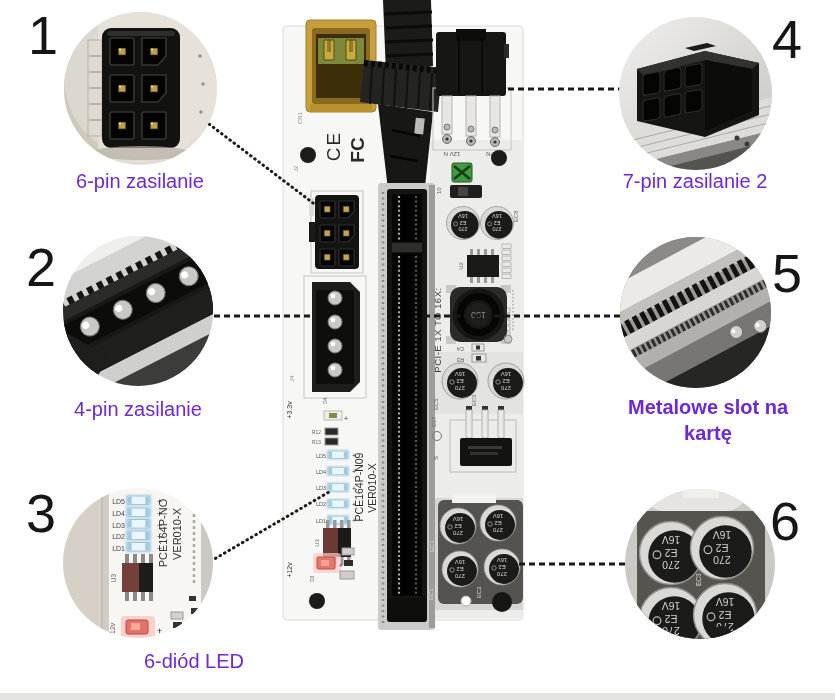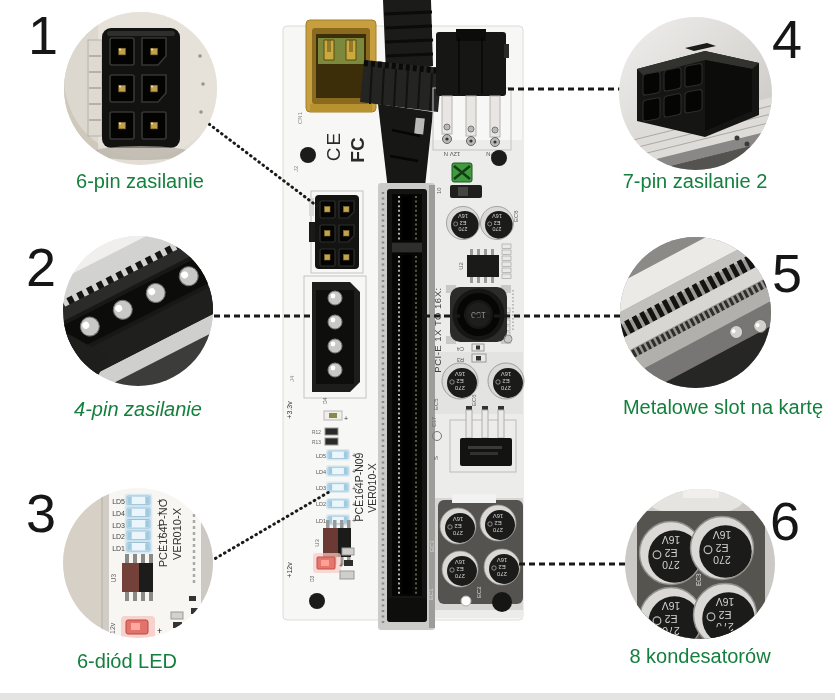--- a/index.html
+++ b/index.html
@@ -1,21 +1,21 @@
 <!DOCTYPE html>
 <html><head>
 <meta charset="utf-8">
 <style>
   html,body{margin:0;padding:0;background:#ffffff;}
   body{width:835px;height:700px;position:relative;overflow:hidden;
        font-family:"Liberation Sans",sans-serif;}
   svg{font-family:"Liberation Sans",sans-serif;}
   .abs{position:absolute;}
   .num{position:absolute;font-size:54px;line-height:1;color:#161616;font-weight:400;}
-  .cap-label{position:absolute;width:212px;text-align:center;color:#15803d;
+  .cap-label{position:absolute;width:212px;text-align:center;color:#6d28d9;
              font-size:20px;line-height:26px;}
   .circle{position:absolute;border-radius:50%;overflow:hidden;}
   #lines{position:absolute;left:0;top:0;pointer-events:none;}
   #bottom-strip{position:absolute;left:0;top:693px;width:835px;height:7px;background:#e4e4e3;}
 </style>
 </head>
 <body>
 
 <svg class="abs" style="left:280px;top:0;" width="280" height="645" viewBox="0 0 280 645">
   <defs>
@@ -554,23 +554,22 @@
 </div>
 
 <div class="num" style="left:28px;top:8px;">1</div>
 <div class="num" style="left:26px;top:240px;">2</div>
 <div class="num" style="left:26px;top:486px;">3</div>
 <div class="num" style="left:772px;top:12px;">4</div>
 <div class="num" style="left:772px;top:246px;">5</div>
 <div class="num" style="left:770px;top:494px;">6</div>
 
 <div class="cap-label" style="left:34px;top:168px;">6-pin zasilanie</div>
-<div class="cap-label" style="left:32px;top:396px;font-style:italic;">4-pin zasilanie</div>
-<div class="cap-label" style="left:21px;top:648px;">6-diód LED</div>
+<div class="cap-label" style="left:32px;top:396px;">4-pin zasilanie</div>
+<div class="cap-label" style="left:32px;top:648px;text-align:right;">6-diód LED</div>
 <div class="cap-label" style="left:589px;top:168px;">7-pin zasilanie 2</div>
-<div class="cap-label" style="left:617px;top:394px;">
+<div class="cap-label" style="left:602px;top:394px;font-weight:bold;">
   <div>Metalowe slot na kartę</div>
 </div>
 <div class="cap-label" style="left:594px;top:643px;">
-  <div>8 kondesatorów</div>
 </div>
 
 <div id="bottom-strip"></div>
 
 </body></html>

